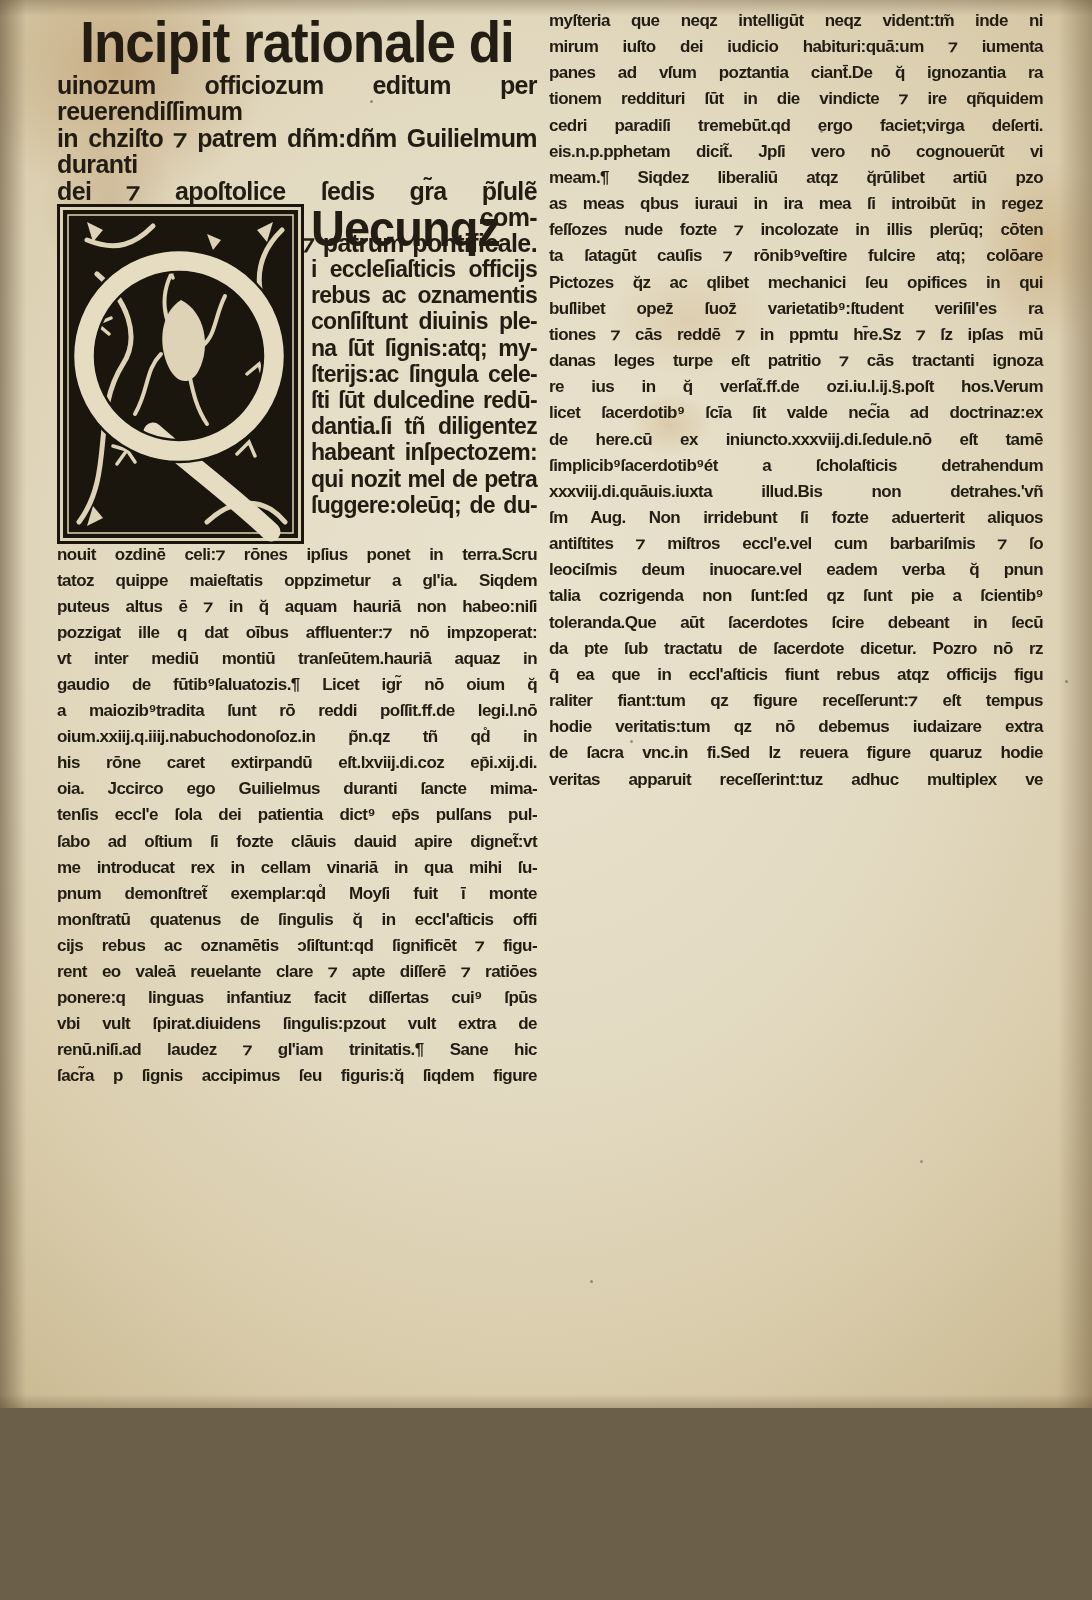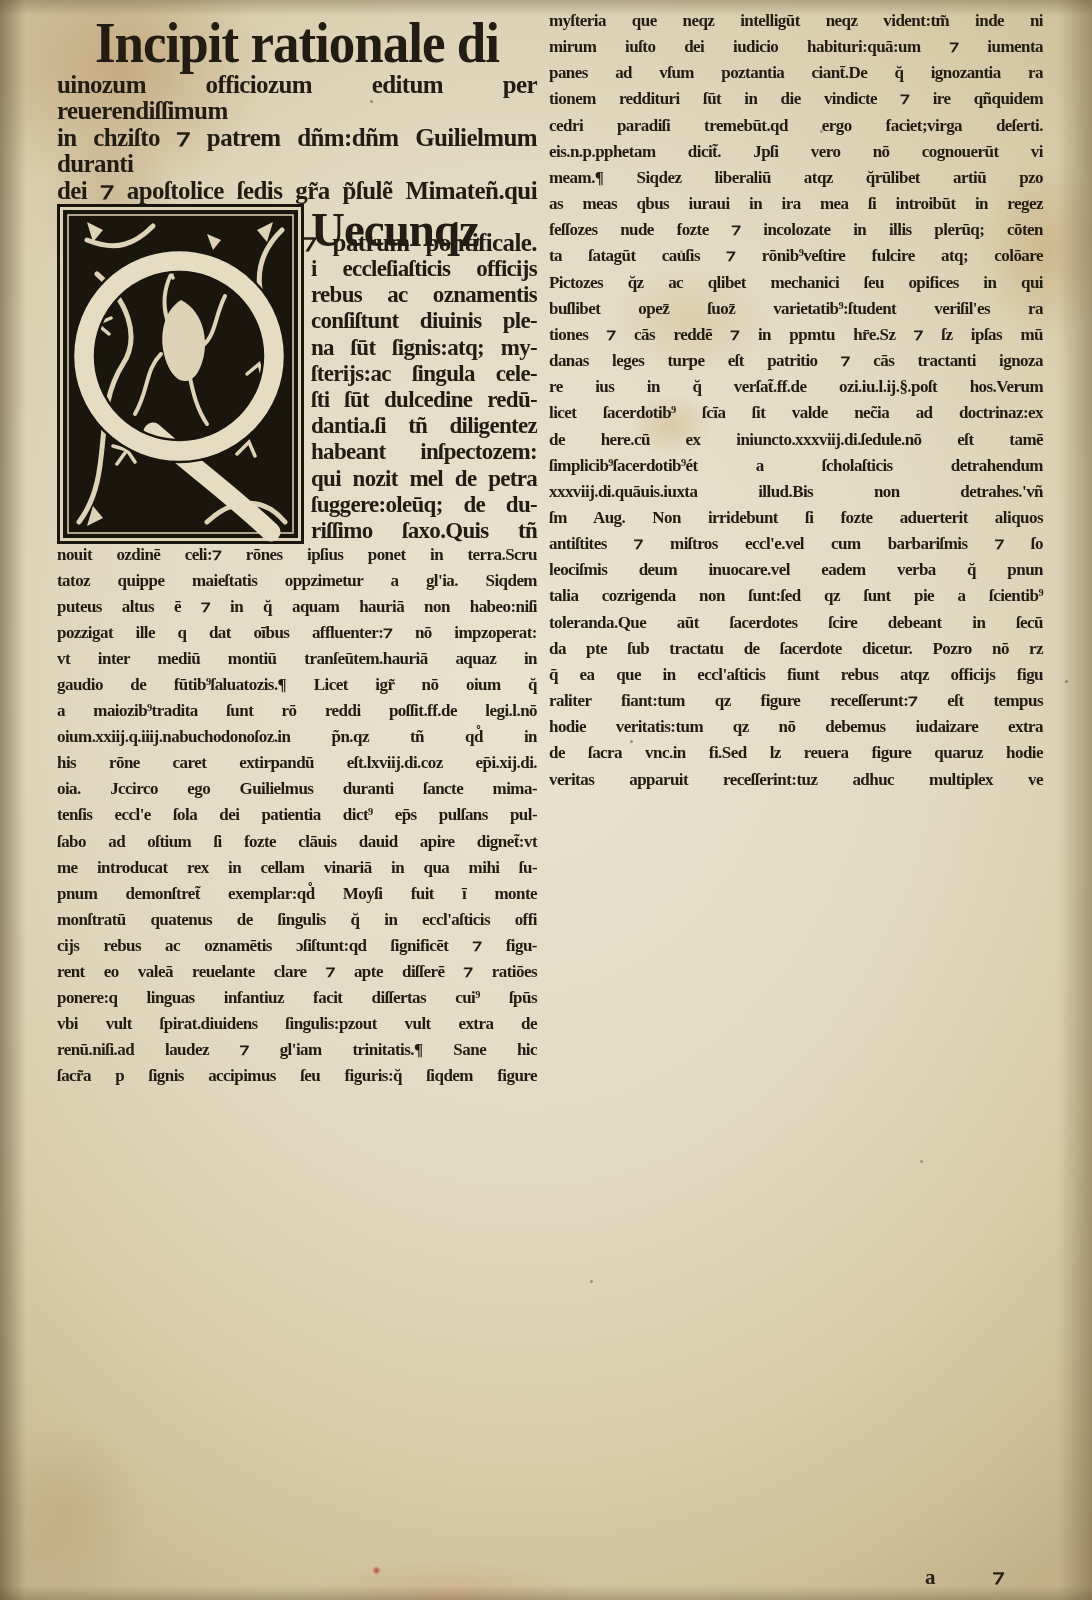--- a/index.html
+++ b/index.html
@@ -1,20 +1,20 @@
 <!DOCTYPE html>
 <html><head>
 <meta charset="utf-8">
 <style>
   html,body{margin:0;padding:0;background:#6b5f4a;}
   .page{
-    position:relative; width:1092px; height:1600px; overflow:hidden;
+    position:relative; width:1092px; height:1408px; overflow:hidden;
     background:
       radial-gradient(ellipse 900px 1100px at 48% 42%, #e9e2cd 0%, #e3dac2 45%, #d9ccab 72%, #cdbd97 90%, #c3b089 100%);
-    font-family:Liberation Serif, serif;
+    font-family:Liberation Sans, sans-serif;
     color:#221c12;
   }
   
   .stain{position:absolute;border-radius:50%;pointer-events:none;}
   .st1{left:-90px;top:-120px;width:420px;height:380px;background:radial-gradient(closest-side,rgba(164,115,62,.38),rgba(164,115,62,0) 70%);}
   .st2{left:10px;top:90px;width:200px;height:240px;background:radial-gradient(closest-side,rgba(150,100,52,.22),rgba(150,100,52,0) 70%);}
   .st3{left:950px;top:120px;width:190px;height:260px;background:radial-gradient(closest-side,rgba(186,142,84,.34),rgba(186,142,84,0) 70%);}
   .st4{left:570px;top:240px;width:240px;height:160px;background:radial-gradient(closest-side,rgba(198,166,112,.28),rgba(198,166,112,0) 70%);}
   .st5{left:610px;top:380px;width:120px;height:90px;background:radial-gradient(closest-side,rgba(190,155,100,.3),rgba(190,155,100,0) 70%);}
   .st6{left:240px;top:1540px;width:420px;height:110px;background:radial-gradient(closest-side,rgba(196,120,88,.20),rgba(196,120,88,0) 70%);}
@@ -114,21 +114,20 @@
           <div class="sline">i eccleſiaſticis officijs</div>
           <div class="sline">rebus ac oznamentis</div>
           <div class="sline">conſiſtunt diuinis ple-</div>
           <div class="sline">na ſūt ſignis:atq; my-</div>
           <div class="sline">ſterijs:ac ſingula cele-</div>
           <div class="sline">ſti ſūt dulcedine redū-</div>
           <div class="sline">dantia.ſi tñ diligentez</div>
           <div class="sline">habeant inſpectozem:</div>
           <div class="sline">qui nozit mel de petra</div>
           <div class="sline">ſuggere:oleūq; de du-</div>
-          <div class="sline">riſſimo ſaxo.Quis tñ</div>
         </div>
     </div>
 
     <div class="lbody">
         <div class="line">nouit ozdinē celi:⁊ rōnes ipſius ponet in terra.Scru</div>
         <div class="line">tatoz quippe maieſtatis oppzimetur a gl'ia. Siqdem</div>
         <div class="line">puteus altus ē ⁊ in q̆ aquam hauriā non habeo:niſi</div>
         <div class="line">pozzigat ille q dat oībus affluenter:⁊ nō impzoperat:</div>
         <div class="line">vt inter mediū montiū tranſeūtem.hauriā aquaz in</div>
         <div class="line">gaudio de fūtib⁹ſaluatozis.¶ Licet igr̃ nō oium q̆</div>

